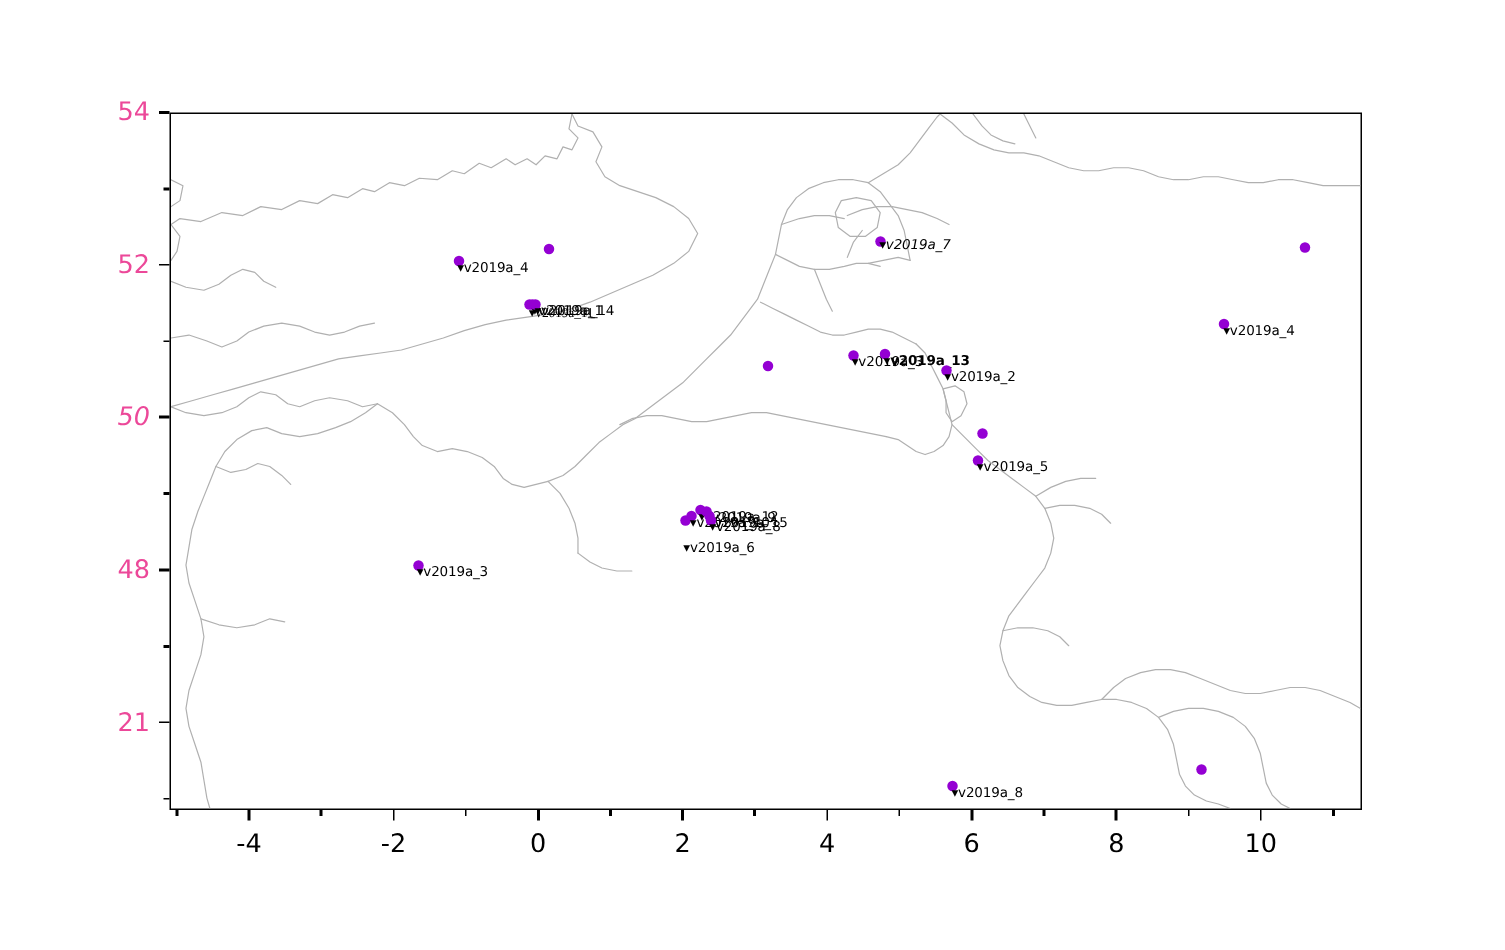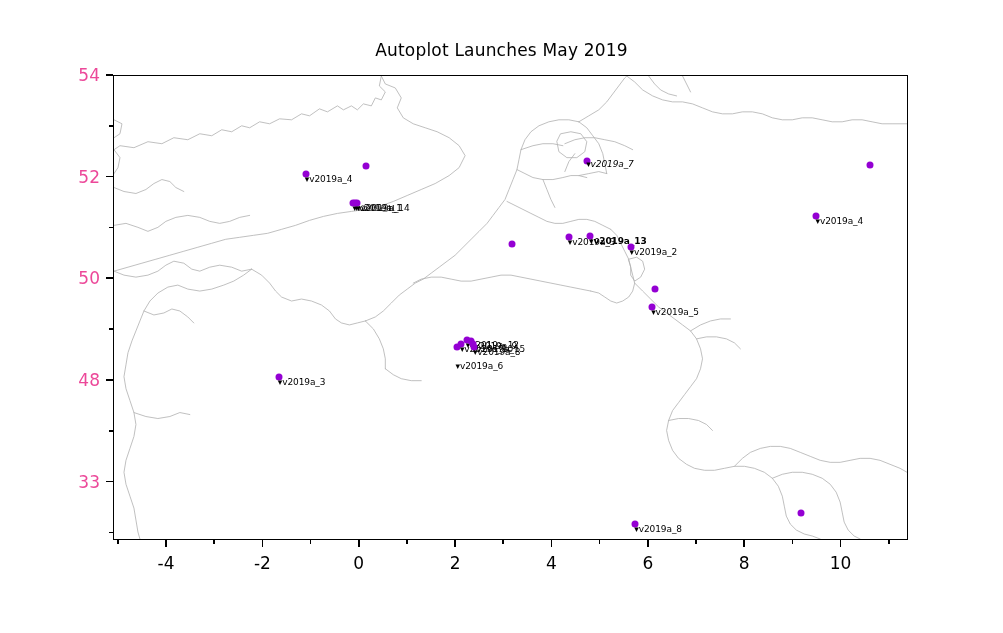--- a/index.html
+++ b/index.html
@@ -94,21 +94,20 @@
     font-family: "DejaVu Sans", sans-serif;
     transform: translateY(-50%);
     letter-spacing: -0.1px;
   }
 </style>
 </head>
 <body>
 
 <div id="figure">
 
-  <div id="title">Autoplot Launches May 2019</div>
 
   <div id="axes">
     <svg id="mapsvg" viewBox="0 0 795 465" preserveAspectRatio="none">
       <g fill="none" stroke="#b0b0b0" stroke-width="0.8" stroke-linejoin="round" stroke-linecap="round">
 
         <path d="M268,0 L266,10 L272,16 L268,24 L262,22 L258,30 L250,28 L244,34 L238,30 L230,34 L224,30
                  L214,36 L206,33 L196,40 L188,38 L178,44 L166,43 L156,48 L146,46 L136,52 L128,50
                  L118,56 L108,54 L98,60 L86,58 L74,64 L60,62 L48,68 L34,66 L20,72 L6,70 L0,74"></path>
         <path d="M268,0 L272,8 L282,12 L288,22 L284,32 L290,42 L300,48 L312,52 L324,56 L336,62
                  L346,70 L352,80 L346,92 L336,100 L322,108 L308,114 L294,120 L280,126 L266,131
@@ -252,25 +251,25 @@
       <div class="tick-v" style="left: 117.018px; top: 540px; height: 4px;"></div>
       <div class="tick-v" style="left: 213.382px; top: 540px; height: 4px;"></div>
       <div class="tick-v" style="left: 309.745px; top: 540px; height: 4px;"></div>
       <div class="tick-v" style="left: 406.109px; top: 540px; height: 4px;"></div>
       <div class="tick-v" style="left: 502.473px; top: 540px; height: 4px;"></div>
       <div class="tick-v" style="left: 598.836px; top: 540px; height: 4px;"></div>
       <div class="tick-v" style="left: 695.2px; top: 540px; height: 4px;"></div>
       <div class="tick-v" style="left: 791.564px; top: 540px; height: 4px;"></div>
       <div class="tick-v" style="left: 887.927px; top: 540px; height: 4px;"></div>
       <div class="tick-h" style="left: 106px; top: 480.757px; width: 7px;"></div>
-      <div class="ticklabel-y" style="left: 53px; top: 481.557px; width: 47px;">33</div>
+      <div class="ticklabel-y" style="left: 53px; top: 481.557px; width: 47px;">21</div>
       <div class="tick-h" style="left: 106px; top: 379.118px; width: 7px;"></div>
       <div class="ticklabel-y" style="left: 53px; top: 379.918px; width: 47px;">48</div>
       <div class="tick-h" style="left: 106px; top: 277.479px; width: 7px;"></div>
-      <div class="ticklabel-y" style="left: 53px; top: 278.279px; width: 47px;">50</div>
+      <div class="ticklabel-y" style="left: 53px; top: 278.279px; width: 47px; font-style: italic;">50</div>
       <div class="tick-h" style="left: 106px; top: 175.839px; width: 7px;"></div>
       <div class="ticklabel-y" style="left: 53px; top: 176.639px; width: 47px;">52</div>
       <div class="tick-h" style="left: 106px; top: 74.2px; width: 7px;"></div>
       <div class="ticklabel-y" style="left: 53px; top: 75px; width: 47px;">54</div>
       <div class="tick-h" style="left: 109px; top: 531.577px; width: 4px;"></div>
       <div class="tick-h" style="left: 109px; top: 429.938px; width: 4px;"></div>
       <div class="tick-h" style="left: 109px; top: 328.298px; width: 4px;"></div>
       <div class="tick-h" style="left: 109px; top: 226.659px; width: 4px;"></div>
       <div class="tick-h" style="left: 109px; top: 125.02px; width: 4px;"></div>
     </div>

